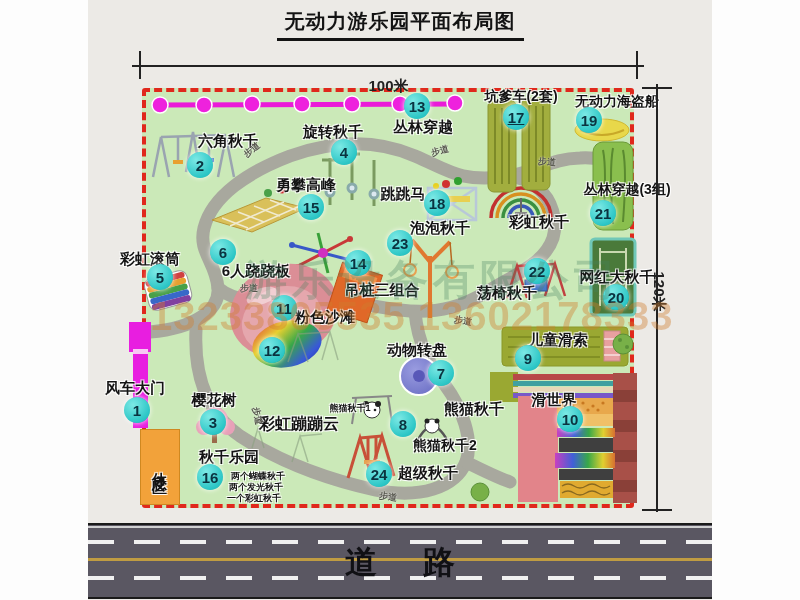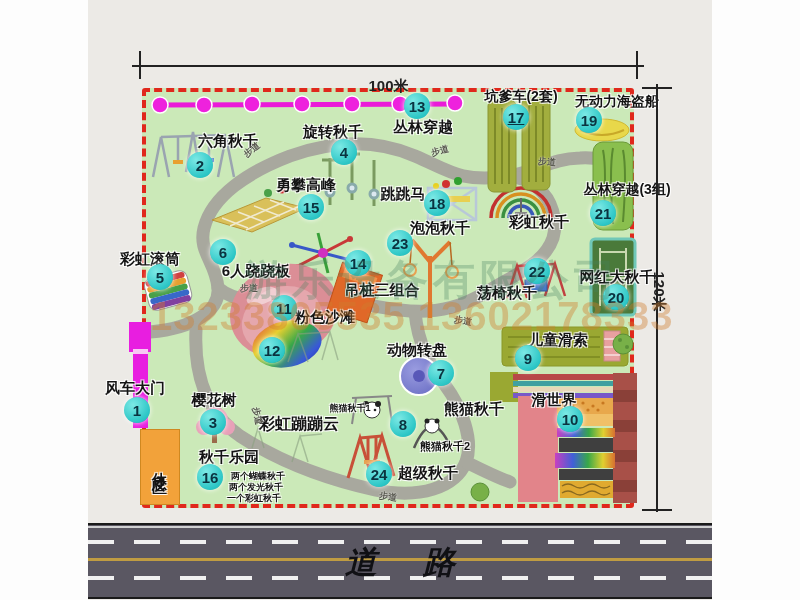--- a/index.html
+++ b/index.html
@@ -32,28 +32,31 @@
       color:rgba(70,130,95,.30);letter-spacing:5px;white-space:nowrap;}
   #wm-phone{position:absolute;left:150px;top:294px;font-size:40px;font-weight:bold;
       color:rgba(208,126,45,.40);letter-spacing:1px;white-space:nowrap;}
   #road{position:absolute;left:88px;top:523px;width:624px;height:72px;background:#5a5762;
       border-top:2px solid #1a1a1a;border-bottom:2px solid #1a1a1a;z-index:20;}
   .road-white-edge{position:absolute;left:0;top:1px;width:100%;height:2px;background:rgba(230,230,230,.85);}
   .road-dash{position:absolute;left:0;width:100%;height:4px;
       background:repeating-linear-gradient(90deg,#f0f0f0 0 26px,transparent 26px 46px);}
   .road-yellow{position:absolute;left:0;top:33px;width:100%;height:3px;background:#bf9c42;}
   #road-label{position:absolute;left:0;top:16px;width:100%;text-align:center;font-size:32px;
-      font-weight:bold;color:#101014;letter-spacing:46px;padding-left:46px;box-sizing:border-box;font-style:italic;}
+      font-weight:bold;color:#101014;letter-spacing:46px;padding-left:46px;box-sizing:border-box;}
 </style>
 </head>
 <body>
 
 <div id="stage">
   <div id="photo"></div>
 
+  <div id="title">
+    <span>无动力游乐园平面布局图</span>
+  </div>
 
   <div class="dim-label" style="left:140px;top:42px;width:497px;text-align:center;margin-top:35px;">100米</div>
   <div class="dim-line" style="left:132px;top:65px;width:512px;border-top:2px solid #222;"></div>
   <div class="dim-line" style="left:139px;top:51px;height:28px;border-left:2px solid #222;"></div>
   <div class="dim-line" style="left:636px;top:51px;height:28px;border-left:2px solid #222;"></div>
 
   <div class="dim-line" style="left:656px;top:84px;height:428px;border-left:2px solid #222;"></div>
   <div class="dim-line" style="left:642px;top:87px;width:30px;border-top:2px solid #222;"></div>
   <div class="dim-line" style="left:642px;top:509px;width:30px;border-top:2px solid #222;"></div>
   <div class="dim-label" style="left:634px;top:282px;width:48px;text-align:center;transform:rotate(90deg);">120米</div>
@@ -399,21 +402,21 @@
       <div class="attr-label" style="left: 627px; top: 190px; font-size: 14px;">丛林穿越(3组)</div>
       <div class="badge" style="left: 603px; top: 213px;">21</div>
       <div class="attr-label" style="left: 507px; top: 293px; font-size: 15px;">荡椅秋千</div>
       <div class="badge" style="left: 537px; top: 271px;">22</div>
       <div class="attr-label" style="left: 440px; top: 228px; font-size: 15px;">泡泡秋千</div>
       <div class="badge" style="left: 400px; top: 243px;">23</div>
       <div class="attr-label" style="left: 428px; top: 473px; font-size: 15px;">超级秋千</div>
       <div class="badge" style="left: 379px; top: 474px;">24</div>
       <div class="attr-label" style="left: 539px; top: 222px; font-size: 15px;">彩虹秋千</div>
       <div class="attr-label" style="left: 350px; top: 408px; font-size: 9px;">熊猫秋千1</div>
-      <div class="attr-label" style="left: 445px; top: 446px; font-size: 11px;">熊猫秋千2</div>
+      <div class="attr-label" style="left: 445px; top: 446px; font-size: 14px;">熊猫秋千2</div>
       <div class="attr-label" style="left: 258px; top: 476px; font-size: 9px;">两个蝴蝶秋千</div>
       <div class="attr-label" style="left: 256px; top: 487px; font-size: 9px;">两个发光秋千</div>
       <div class="attr-label" style="left: 254px; top: 498px; font-size: 9px;">一个彩虹秋千</div>
       <div class="attr-label vert" style="left: 159px; top: 466px; font-size: 15px;">休息区</div>
       <div class="path-label" style="left: 252px; top: 150px; transform: translate(-50%, -50%) rotate(-38deg);">步道</div>
       <div class="path-label" style="left: 440px; top: 151px; transform: translate(-50%, -50%) rotate(-15deg);">步道</div>
       <div class="path-label" style="left: 547px; top: 162px; transform: translate(-50%, -50%) rotate(5deg);">步道</div>
       <div class="path-label" style="left: 249px; top: 288px; transform: translate(-50%, -50%) rotate(0deg);">步道</div>
       <div class="path-label" style="left: 257px; top: 416px; transform: translate(-50%, -50%) rotate(78deg);">步道</div>
       <div class="path-label" style="left: 388px; top: 497px; transform: translate(-50%, -50%) rotate(8deg);">步道</div>

